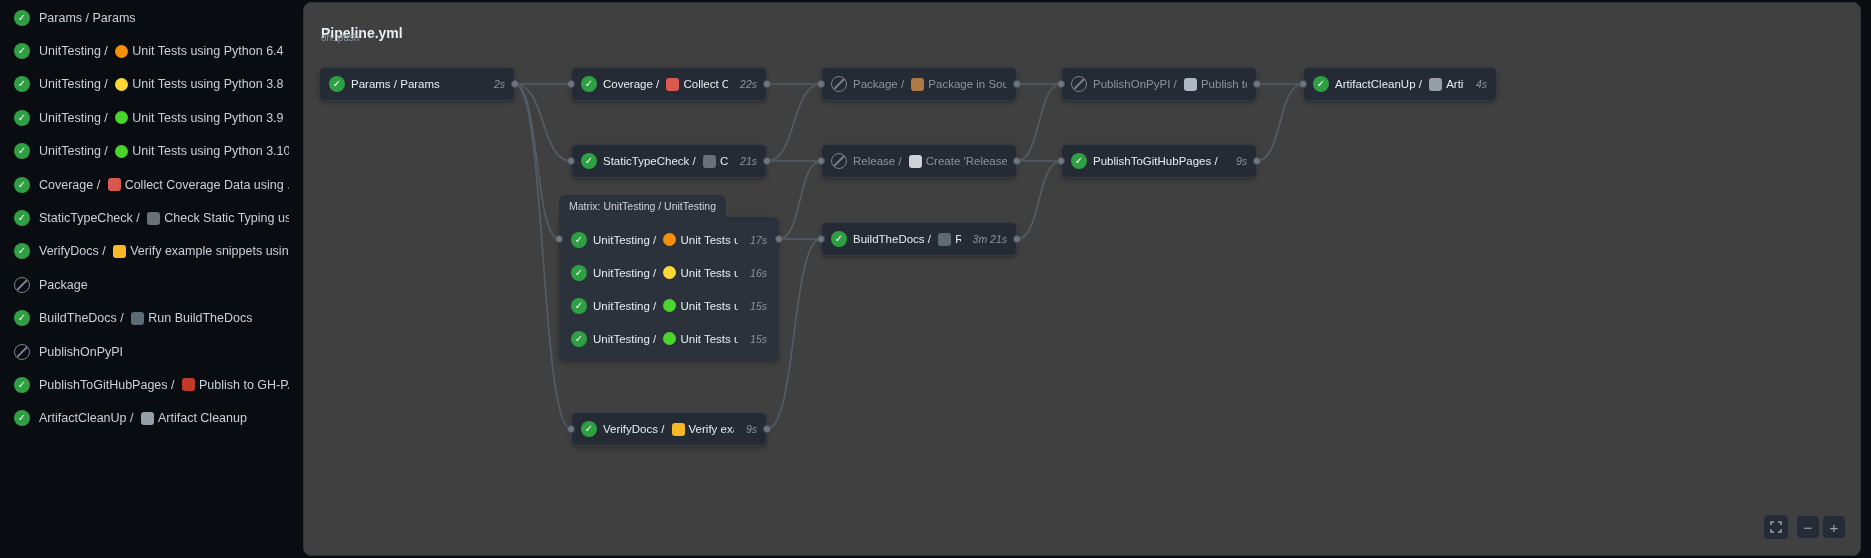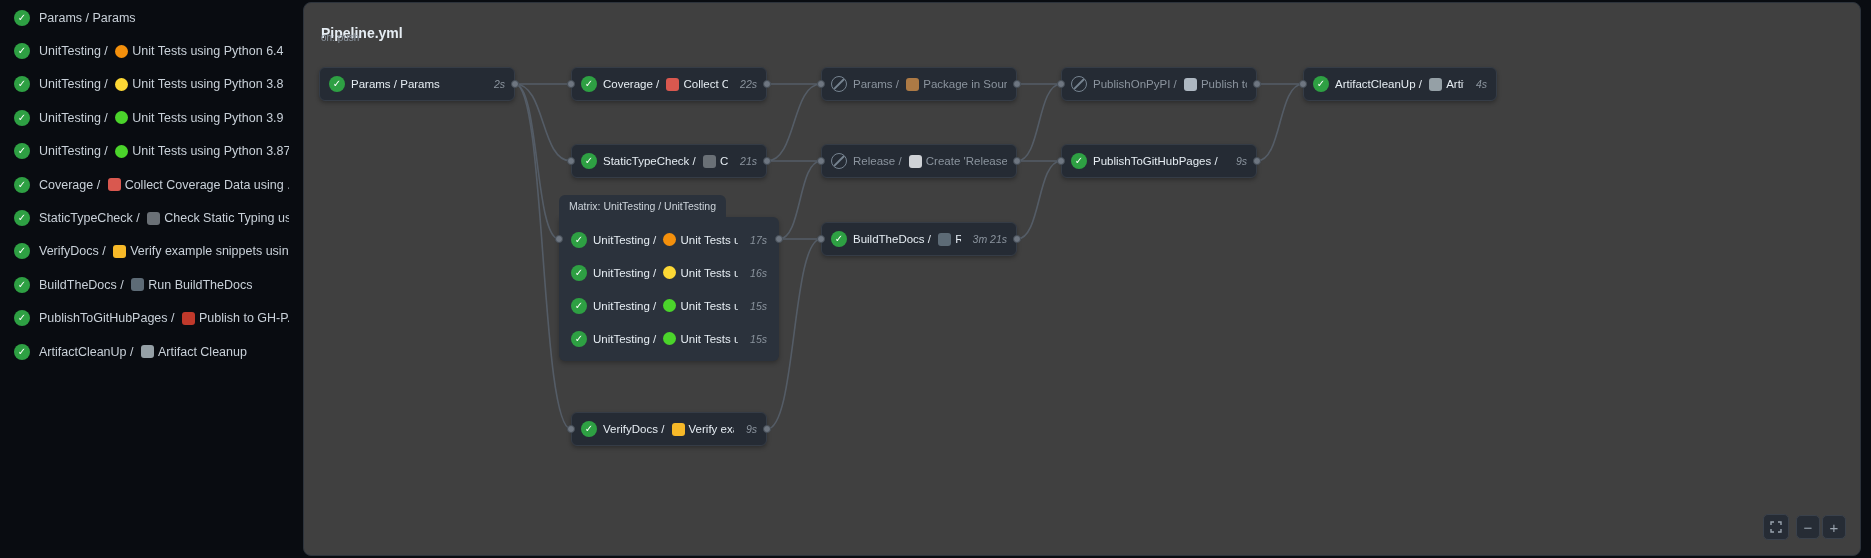--- a/index.html
+++ b/index.html
@@ -120,21 +120,21 @@
         <span class="pt">UnitTesting / </span>
         <span class="p-dot" style="background: rgb(75, 212, 43);"></span>
         <span class="pt">Unit Tests using Python 3.9</span>
       </span>
     </div>
     <div class="side-item">
       <span class="status success" style="background: rgb(46, 160, 67);">✓</span>
       <span class="label">
         <span class="pt">UnitTesting / </span>
         <span class="p-dot" style="background: rgb(75, 212, 43);"></span>
-        <span class="pt">Unit Tests using Python 3.87</span>
+        <span class="pt">Unit Tests using Python 3.10</span>
       </span>
     </div>
     <div class="side-item">
       <span class="status success" style="background: rgb(46, 160, 67);">✓</span>
       <span class="label">
         <span class="pt">Coverage / </span>
         <span class="p-box" style="background: rgb(217, 88, 79);"></span>
         <span class="pt">Collect Coverage Data using ...</span>
       </span>
     </div>
@@ -148,25 +148,37 @@
     </div>
     <div class="side-item">
       <span class="status success" style="background: rgb(46, 160, 67);">✓</span>
       <span class="label">
         <span class="pt">VerifyDocs / </span>
         <span class="p-box" style="background: rgb(247, 185, 40);"></span>
         <span class="pt">Verify example snippets usin...</span>
       </span>
     </div>
     <div class="side-item">
+      <span class="status skipped"></span>
+      <span class="label">
+        <span class="pt">Package</span>
+      </span>
+    </div>
+    <div class="side-item">
       <span class="status success" style="background: rgb(46, 160, 67);">✓</span>
       <span class="label">
         <span class="pt">BuildTheDocs / </span>
         <span class="p-box" style="background: rgb(93, 107, 118);"></span>
         <span class="pt">Run BuildTheDocs</span>
+      </span>
+    </div>
+    <div class="side-item">
+      <span class="status skipped"></span>
+      <span class="label">
+        <span class="pt">PublishOnPyPI</span>
       </span>
     </div>
     <div class="side-item">
       <span class="status success" style="background: rgb(46, 160, 67);">✓</span>
       <span class="label">
         <span class="pt">PublishToGitHubPages / </span>
         <span class="p-box" style="background: rgb(192, 57, 43);"></span>
         <span class="pt">Publish to GH-P...</span>
       </span>
     </div>
@@ -241,21 +253,21 @@
           <span class="p-box" style="background: rgb(247, 185, 40);"></span>
           <span class="pt">Verify exampl...</span>
         </span>
         <span class="dur">9s</span>
       </div>
       <div class="cdot" style="left: 263px; top: 422px;"></div>
       <div class="cdot" style="left: 459px; top: 422px;"></div>
       <div class="node skipped" style="left: 517px; top: 64px; width: 196px;">
         <span class="status skipped"></span>
         <span class="label">
-          <span class="pt">Params / </span>
+          <span class="pt">Package / </span>
           <span class="p-box" style="background: rgb(173, 122, 69);"></span>
           <span class="pt">Package in Source...</span>
         </span>
       </div>
       <div class="cdot" style="left: 513px; top: 77px;"></div>
       <div class="cdot" style="left: 709px; top: 77px;"></div>
       <div class="node skipped" style="left: 517px; top: 141px; width: 196px;">
         <span class="status skipped"></span>
         <span class="label">
           <span class="pt">Release / </span>

